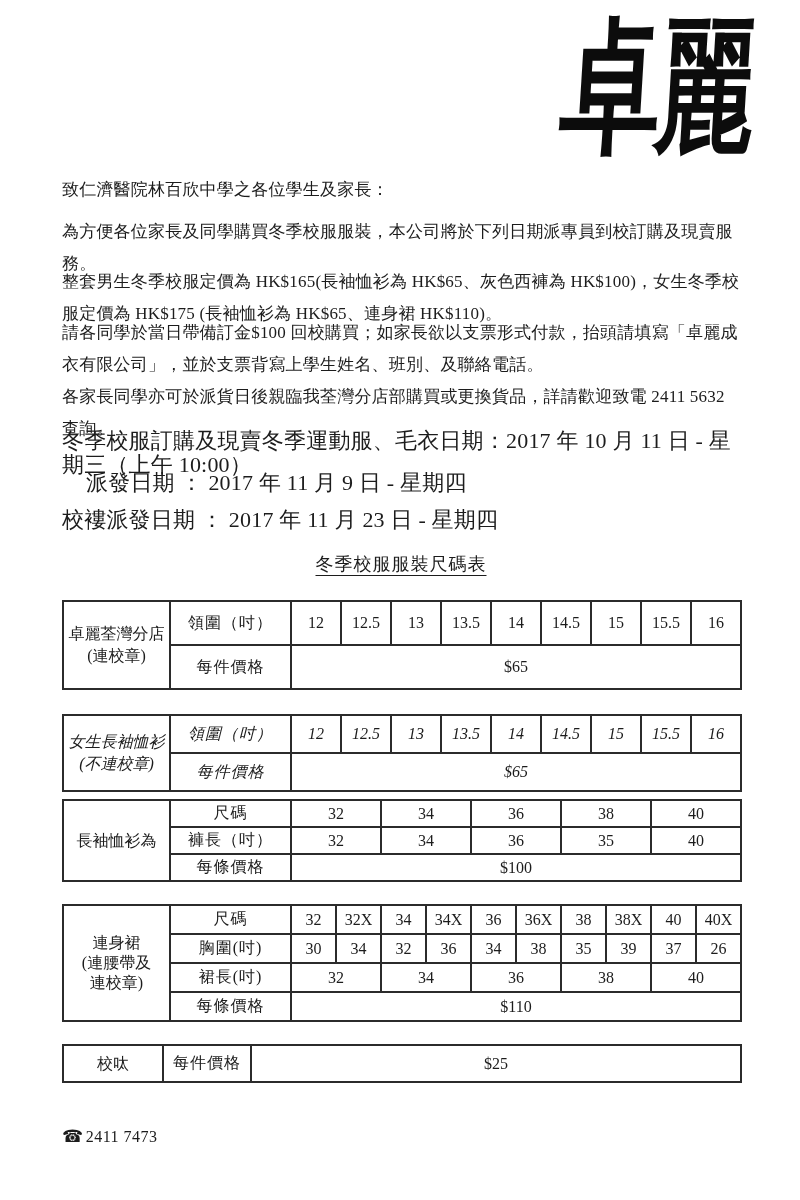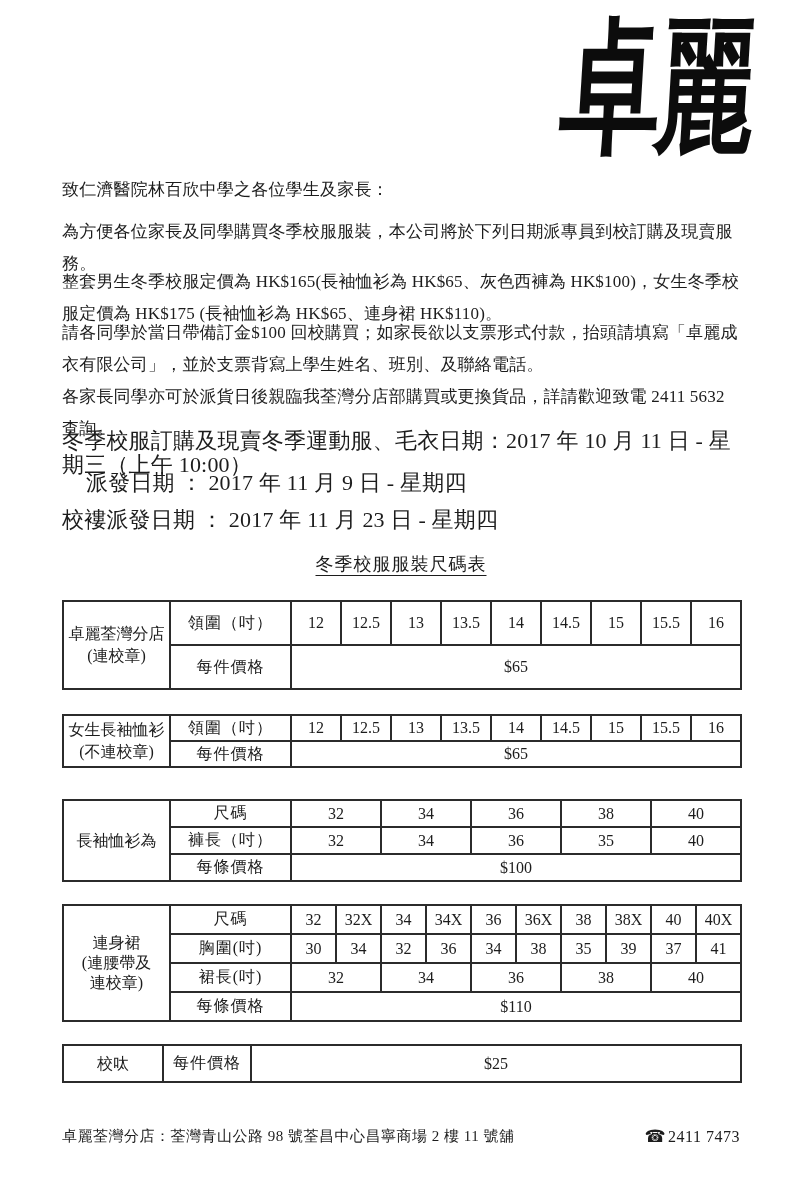--- a/index.html
+++ b/index.html
@@ -29,21 +29,21 @@
   table { border-collapse:collapse; table-layout:fixed; width:678px; background:#fff; }
   td {
     border:2px solid #2b2b2b; text-align:center; vertical-align:middle;
     font-size:16px; padding:0 2px; overflow:hidden;
   }
   .lbl { font-size:16px; line-height:22px; }
   .hdr { font-size:16px; letter-spacing:1px; }
   .num { font-size:16px; }
 
   .t1 tr { height:44px; }
-  .t2 tr { height:26px; }
+  .t2 tr { height:38px;font-style:italic; }
   .t3 tr { height:27px; }
   .t4 tr { height:29px; }
   .t5 tr { height:37px;margin-top:20px; }
   .t4 .lbl { line-height:20px; }
 
   .footer {
     position:absolute; left:62px; top:1126px; width:678px;
     display:flex; justify-content:space-between; align-items:center;
     font-size:15px; letter-spacing:0.5px;
   }
@@ -196,21 +196,21 @@
       <td class="hdr">胸圍(吋)</td>
       <td class="num">30</td>
       <td class="num">34</td>
       <td class="num">32</td>
       <td class="num">36</td>
       <td class="num">34</td>
       <td class="num">38</td>
       <td class="num">35</td>
       <td class="num">39</td>
       <td class="num">37</td>
-      <td class="num">41</td>
+      <td class="num">26</td>
     </tr>
     <tr>
       <td class="hdr">裙長(吋)</td>
       <td class="num" colspan="2">32</td>
       <td class="num" colspan="2">34</td>
       <td class="num" colspan="2">36</td>
       <td class="num" colspan="2">38</td>
       <td class="num" colspan="2">40</td>
     </tr>
     <tr>
@@ -232,17 +232,16 @@
         <tr>
       <td class="lbl">校呔</td>
       <td class="hdr">每件價格</td>
       <td class="num">$25</td>
     </tr>
   </tbody>
     </table>
 </div>
 
 <div class="footer">
-  <span>卓麗荃灣分店：荃灣青山公路 98 號荃昌中心昌寧商場 2 樓 11 號舖</span>
   <span class="phone">
     <span class="ic">☎</span><span>2411 7473</span>
   </span>
 </div>
 
 </body></html>

